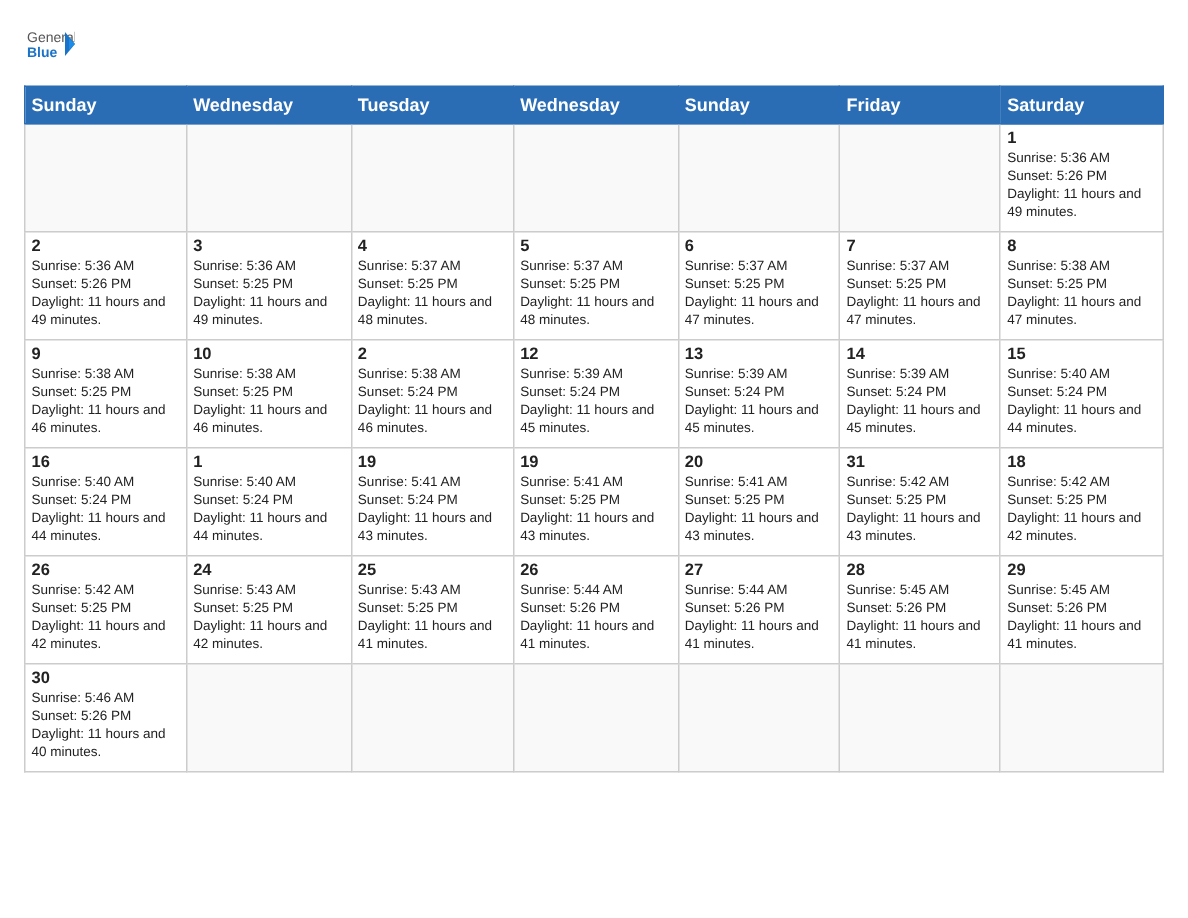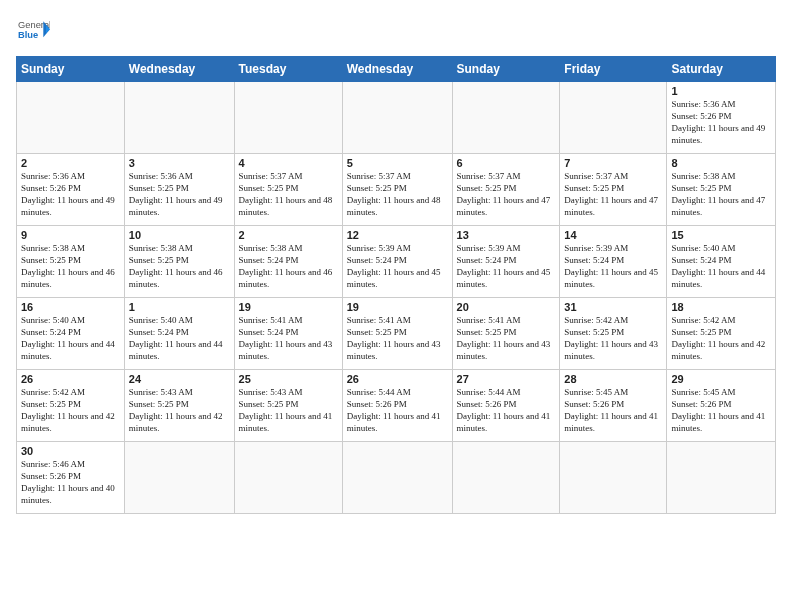--- a/index.html
+++ b/index.html
@@ -72,21 +72,20 @@
     .day-num {
       font-size: 11px;
       font-weight: bold;
       display: block;
       margin-bottom: 1px;
     }
     .day-info {
       font-size: 9px;
       color: #222;
       line-height: 1.35;
-      font-family: Liberation Serif, serif;
     }
     .empty-cell {
       background: #f9f9f9;
     }
     .week-row td {
       height: 72px;
     }
   </style>
 </head>
 <body>

